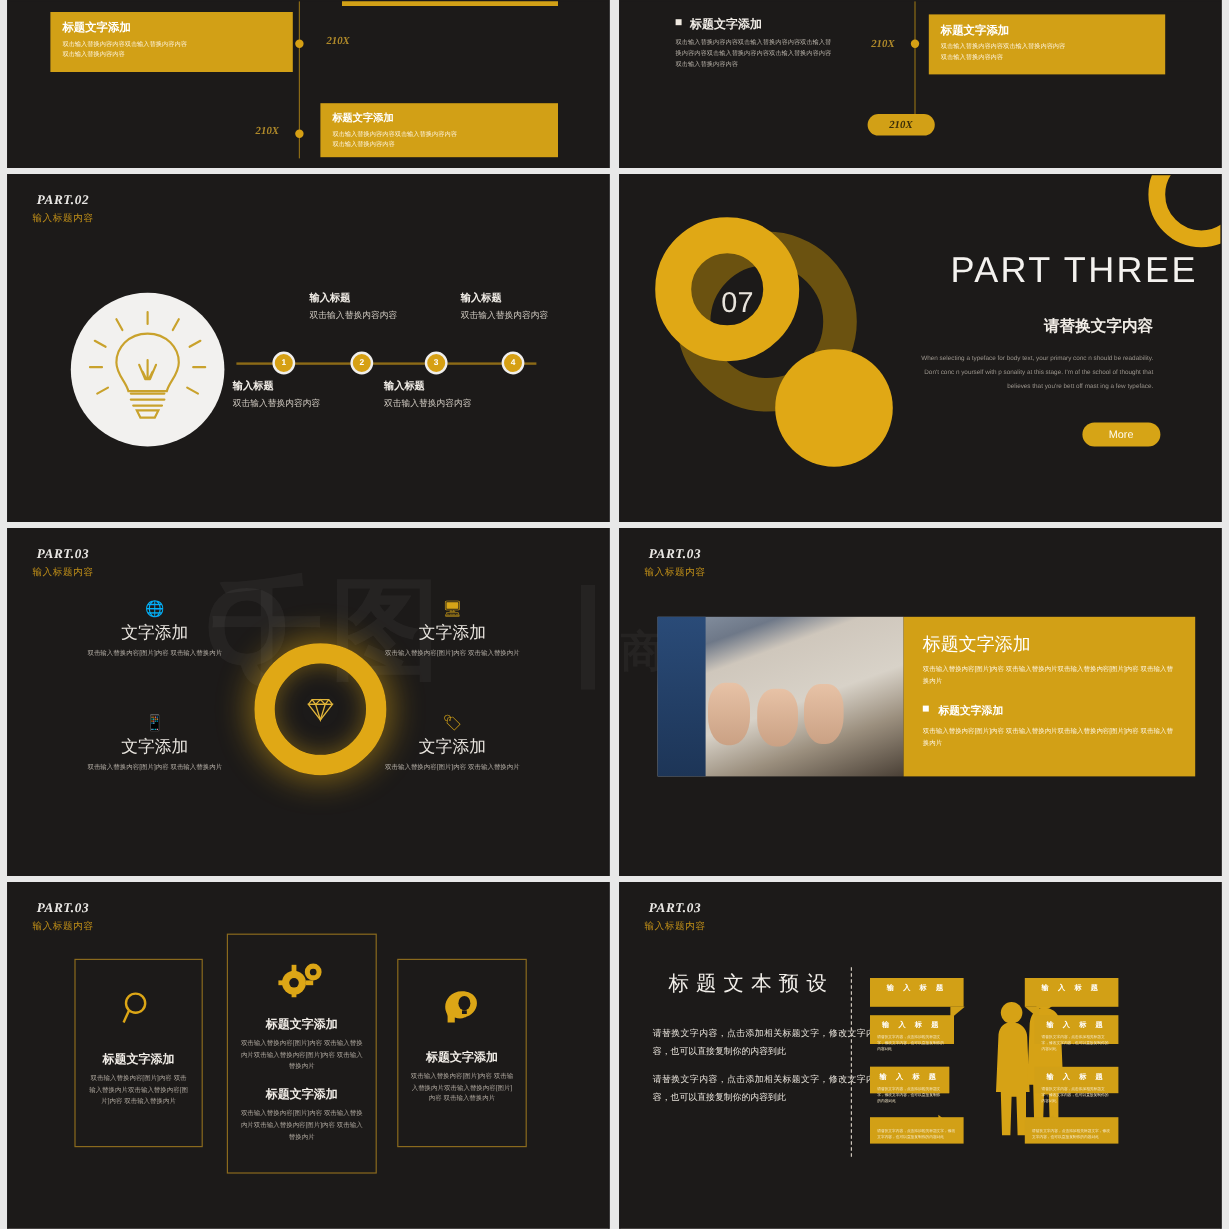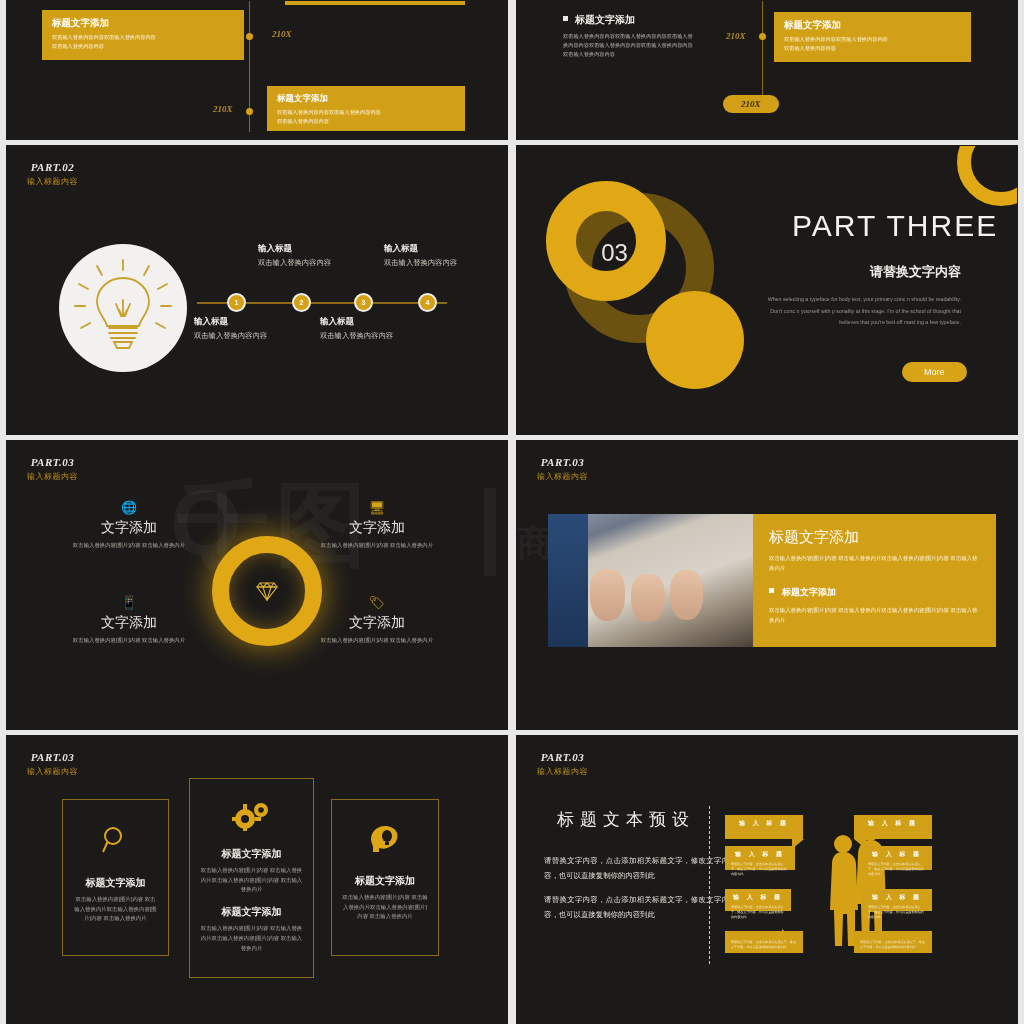--- a/index.html
+++ b/index.html
@@ -226,26 +226,26 @@
       <div class="h">输入标题</div>
       <div class="d">双击输入替换内容内容</div>
     </div>
   </div>
 
   <div class="slide right">
     <div class="ring" style="left:440px; top:-28px; width:88px; height:88px; border:14px solid #e0a815;"></div>
     <div class="ring" style="left:47px; top:47px; width:150px; height:150px; border:28px solid #6b5210;"></div>
     <div class="ring" style="left:29px; top:35px; width:120px; height:120px; border:30px solid #e0a815;"></div>
     <div class="ring" style="left:129px; top:145px; width:98px; height:98px; background:#e0a815;"></div>
-    <div style="position:absolute; left:65px; top:74px; width:65px; height:65px; display:flex; align-items:center; justify-content:center; color:#e8e4dd; font-size:24px; font-weight:300;">03</div>
+    <div style="position:absolute; left:65px; top:74px; width:65px; height:65px; display:flex; align-items:center; justify-content:center; color:#e8e4dd; font-size:24px; font-weight:300;">07</div>
 
     <div class="p3-title" style="left:275px; top:63px;">PART  THREE</div>
     <div class="p3-sub" style="right:56px; top:117px;">请替换文字内容</div>
     <div class="p3-body" style="right:56px; top:148px;">When selecting a typeface for body text, your primary conc n should be readability. Don't conc n yourself with p sonality at this stage. I'm of the school of thought that believes that you're bett  off mast ing a few typeface.</div>
-    <div class="more-btn" style="left:385px; top:216px;">More</div>
+    <div class="more-btn" style="left:385px; top:206px;">More</div>
   </div>
 
   <div class="slide left">
     <div class="hdr">
       <div class="part">PART.03</div>
       <div class="sub">输入标题内容</div>
     </div>
 
     <div class="wm" style="left:170px; top:22px; font-size:92px; letter-spacing:6px;">千图</div>
     <div class="wm" style="left:163px; top:30px; font-size:92px;">Q</div>

